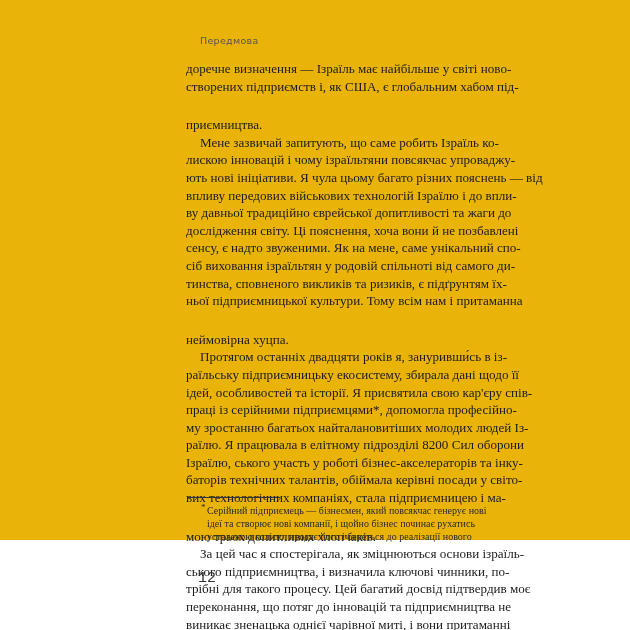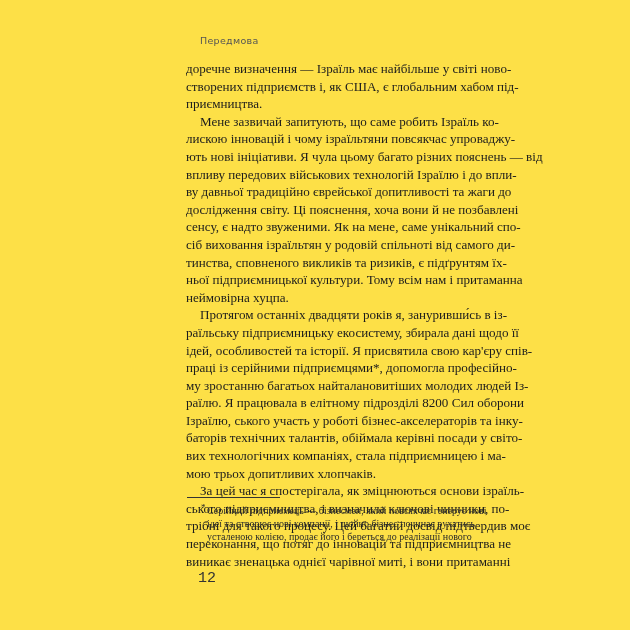--- a/index.html
+++ b/index.html
@@ -10,22 +10,22 @@
     body {
       width: 630px;
       height: 630px;
       position: relative;
       overflow: hidden;
       color: #1f1f1f;
     }
     .page {
       position: absolute;
       left: 0; top: 0;
-      width: 630px; height: 630px;
-      background: #fde047;
+      width: 630px; height: 540px;
+      background: #eab308;
     }
     .running-head {
       position: absolute;
       left: 200px;
       top: 35px;
       font-family: "DejaVu Sans", sans-serif;
       font-size: 9.5px;
       letter-spacing: 0.3px;
       color: #555555;
     }
@@ -41,20 +41,21 @@
     }
     .line {
       display: block;
       white-space: nowrap;
       text-align: justify;
       text-align-last: justify;
       height: 17.6px;
     }
     .line.last {
       text-align-last: left;
+      margin-top: 21px;
     }
     .line.indent {
       padding-left: 14px;
     }
     .footnote-rule {
       position: absolute;
       left: 187px;
       top: 497px;
       width: 93px;
       height: 0;

